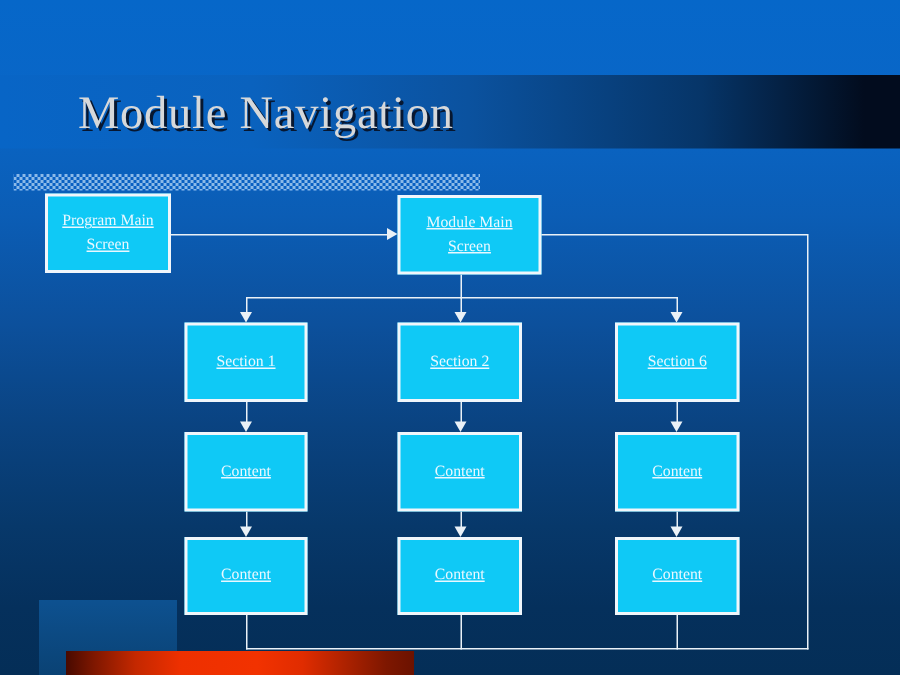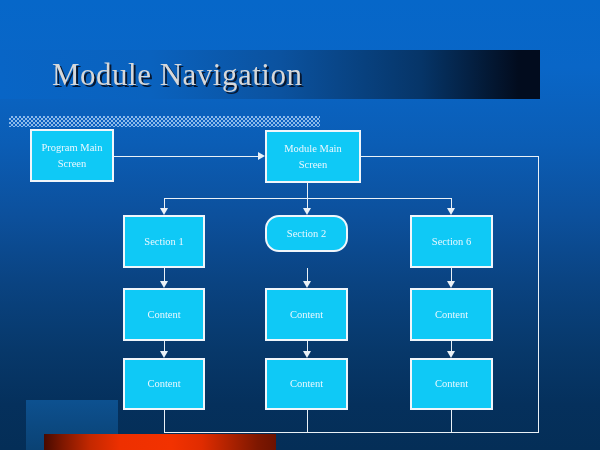--- a/index.html
+++ b/index.html
@@ -4,21 +4,21 @@
 <style>
   html,body { margin:0; padding:0; background:#000; }
   .slide {
     position:relative; width:600px; height:450px; overflow:hidden;
     font-family:"Liberation Serif", serif;
     background: linear-gradient(180deg,
       var(--bg-top,#0667C9) 0%, #0966C7 15%, #0B5DB5 32%, #0C509C 48%,
       #0A4381 63%, #07386A 78%, #05305C 90%, var(--bg-bottom,#042E57) 100%);
   }
   .title-band {
-    position:absolute; left:0; top:50px; width:540px; height:49px;
+    position:absolute; left:0; top:50px; width:600px; height:49px;
     background: linear-gradient(90deg,
       #0865C6 0%, #0A62BE 28%, #0B529F 52%, #063568 78%,
       var(--band-dark,#020C1E) 96%, var(--band-dark,#020C1E) 100%);
   }
   .title {
     margin:0; padding:7px 0 0 52px;
     font-size:31px; font-weight:400; letter-spacing:0.5px;
     color:var(--title-text,#D6D8DA);
     text-shadow:2px 2px 0 #071730;
   }
@@ -29,21 +29,21 @@
                                     var(--hatch,#8CBAE8) 0 75%, transparent 0 100%);
     background-size:4px 4px;
   }
   .diagram { position:absolute; left:0; top:0; width:600px; height:450px; }
   .node {
     position:absolute; box-sizing:border-box;
     background:var(--box-fill,#0FC9F6);
     border:2px solid var(--box-border,#F0F6FB);
     display:flex; align-items:center; justify-content:center;
     text-align:center; color:var(--box-text,#EAF8FF);
-    font-size:10.5px; line-height:1.45; padding:16px 6px;
+    font-size:10.5px; line-height:1.45; padding:16px 6px;text-decoration:underline;
   }
   .cline { position:absolute; background:var(--connector,#EAF1F7); }
   .arr { position:absolute; width:0; height:0; }
   .arr.down  { border-left:4px solid transparent; border-right:4px solid transparent; border-top:7px solid var(--connector,#EAF1F7); }
   .arr.right { border-top:4px solid transparent; border-bottom:4px solid transparent; border-left:7px solid var(--connector,#EAF1F7); }
   .arr.left  { border-top:4px solid transparent; border-bottom:4px solid transparent; border-right:7px solid var(--connector,#EAF1F7); }
   .footer-panel {
     position:absolute; left:26px; top:400px; width:92px; height:50px;
     background:linear-gradient(180deg,#0D5190 0%,#0C4A83 45%,#0A4274 100%);
   }
@@ -96,21 +96,21 @@
       <div class="arr down" style="left: 447px; top: 351px;"></div>
       <div class="node" style="left: 30px; top: 129px; width: 84px; height: 53px;">
         <span>Program Main Screen</span>
       </div>
       <div class="node" style="left: 265px; top: 130px; width: 96px; height: 53px;">
         <span>Module Main Screen</span>
       </div>
       <div class="node" style="left: 123px; top: 215px; width: 82px; height: 53px; align-items: center;">
         <span>Section 1</span>
       </div>
-      <div class="node" style="left: 265px; top: 215px; width: 83px; height: 37px; border-radius: 14px;">
+      <div class="node" style="left: 265px; top: 215px; width: 83px; height: 53px;">
         <span>Section 2</span>
       </div>
       <div class="node" style="left: 410px; top: 215px; width: 83px; height: 53px;">
         <span>Section 6</span>
       </div>
       <div class="node" style="left: 123px; top: 288px; width: 82px; height: 53px;">
         <span>Content</span>
       </div>
       <div class="node" style="left: 265px; top: 288px; width: 83px; height: 53px;">
         <span>Content</span>

